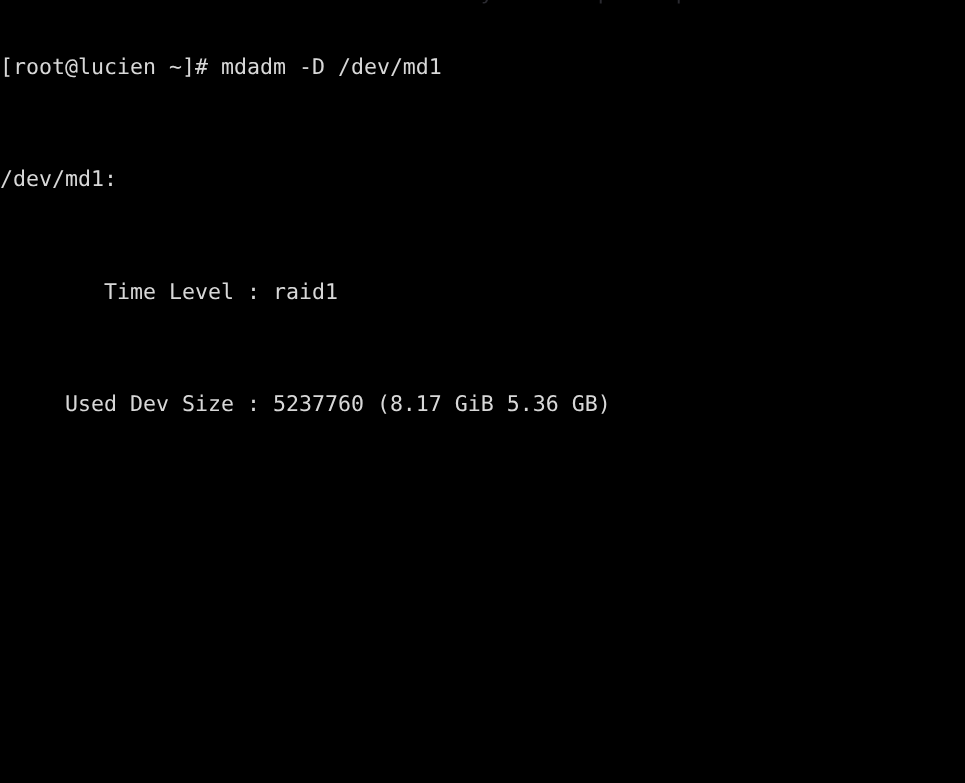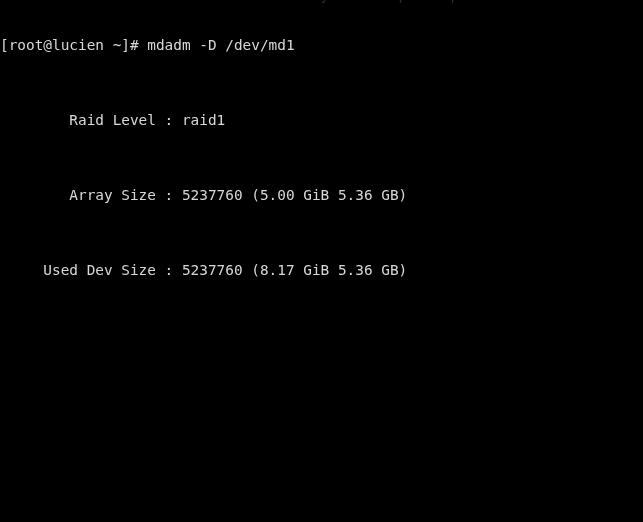--- a/index.html
+++ b/index.html
@@ -70,22 +70,22 @@
 </style>
 </head>
 <body>
 
 <div id="terminal">
 
   <div class="clipped-top">                                     y        p     p</div>
 
   <div id="screen">
     <span class="line">[root@lucien ~]# mdadm -D /dev/md1</span>
-    <span class="line">        Raid Level : raid1</span>
-    <span class="line">        Array Size : 5237760 (5.00 GiB 5.36 GB)</span>
+    <span class="line">/dev/md1:</span>
+    <span class="line">        Time Level : raid1</span>
     <span class="line">     Used Dev Size : 5237760 (8.17 GiB 5.36 GB)</span>
     
     
     
     
     
     
     
     
     

